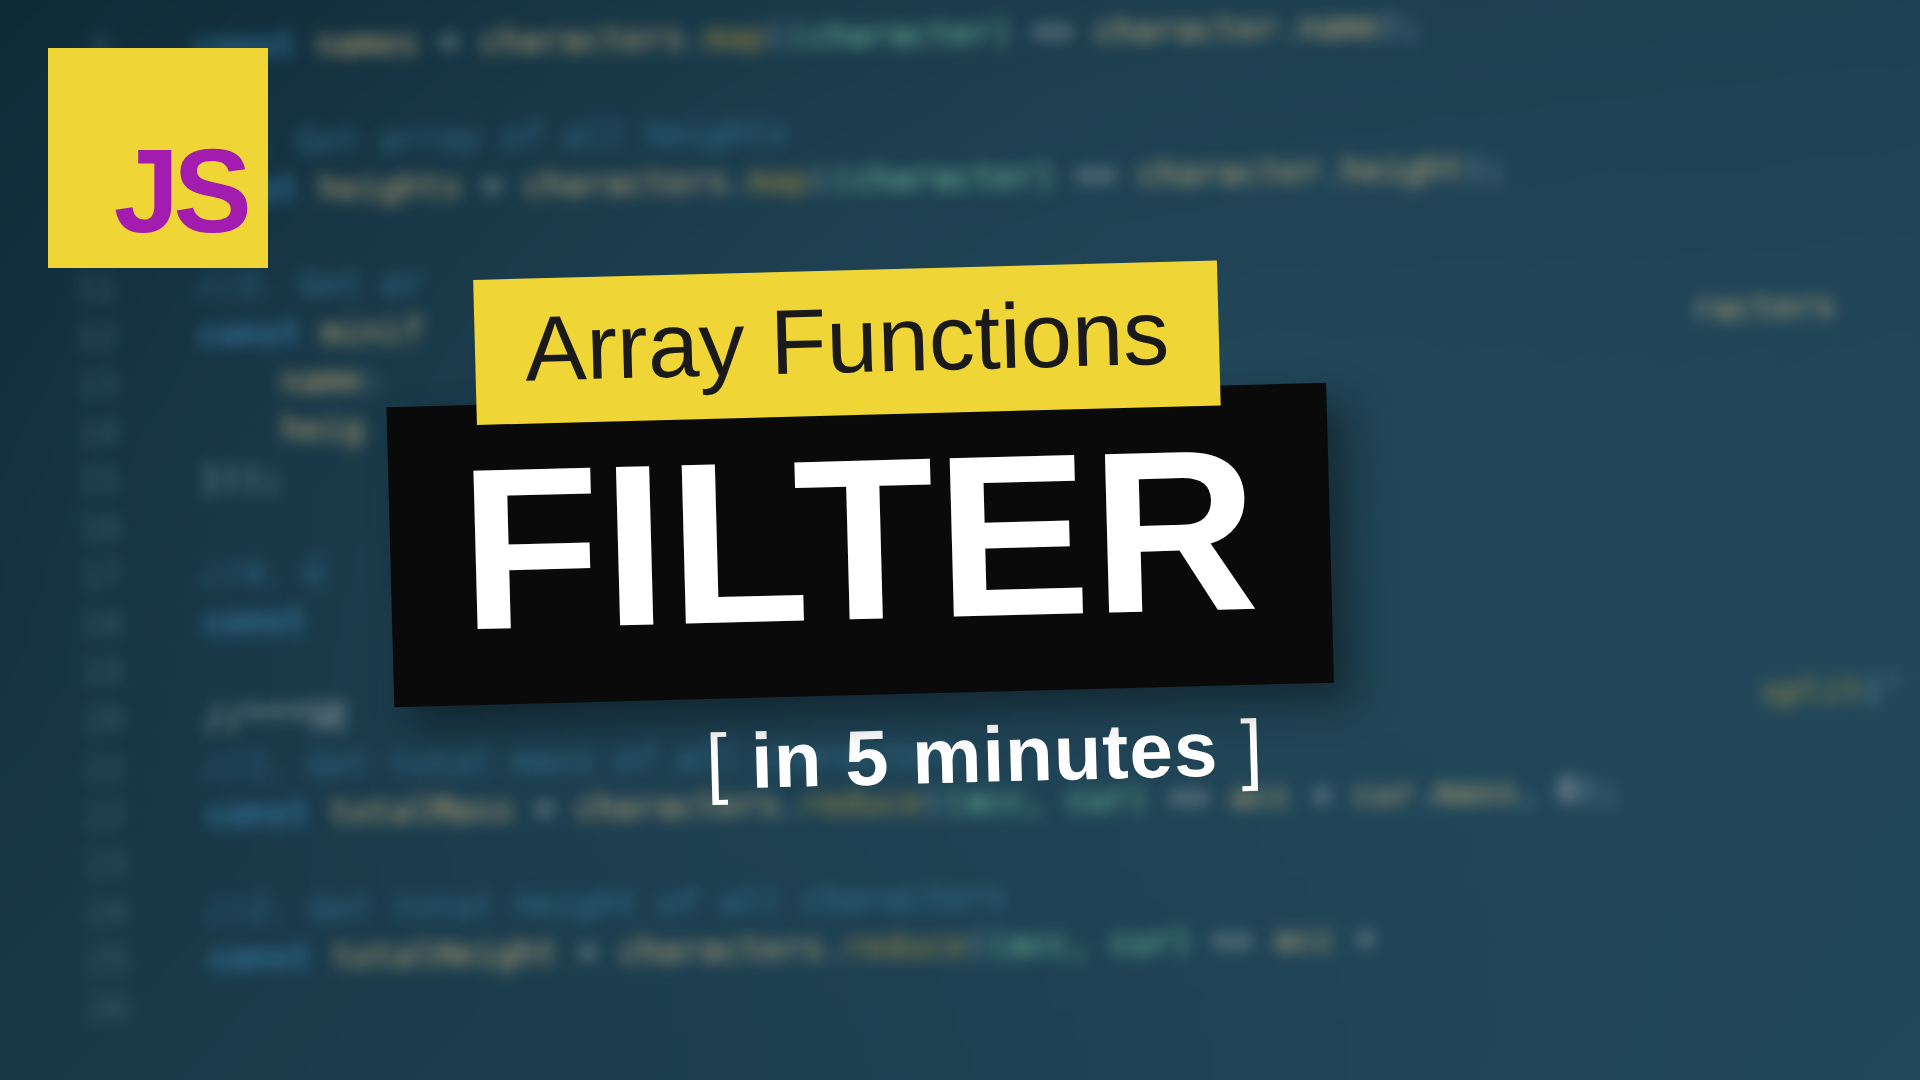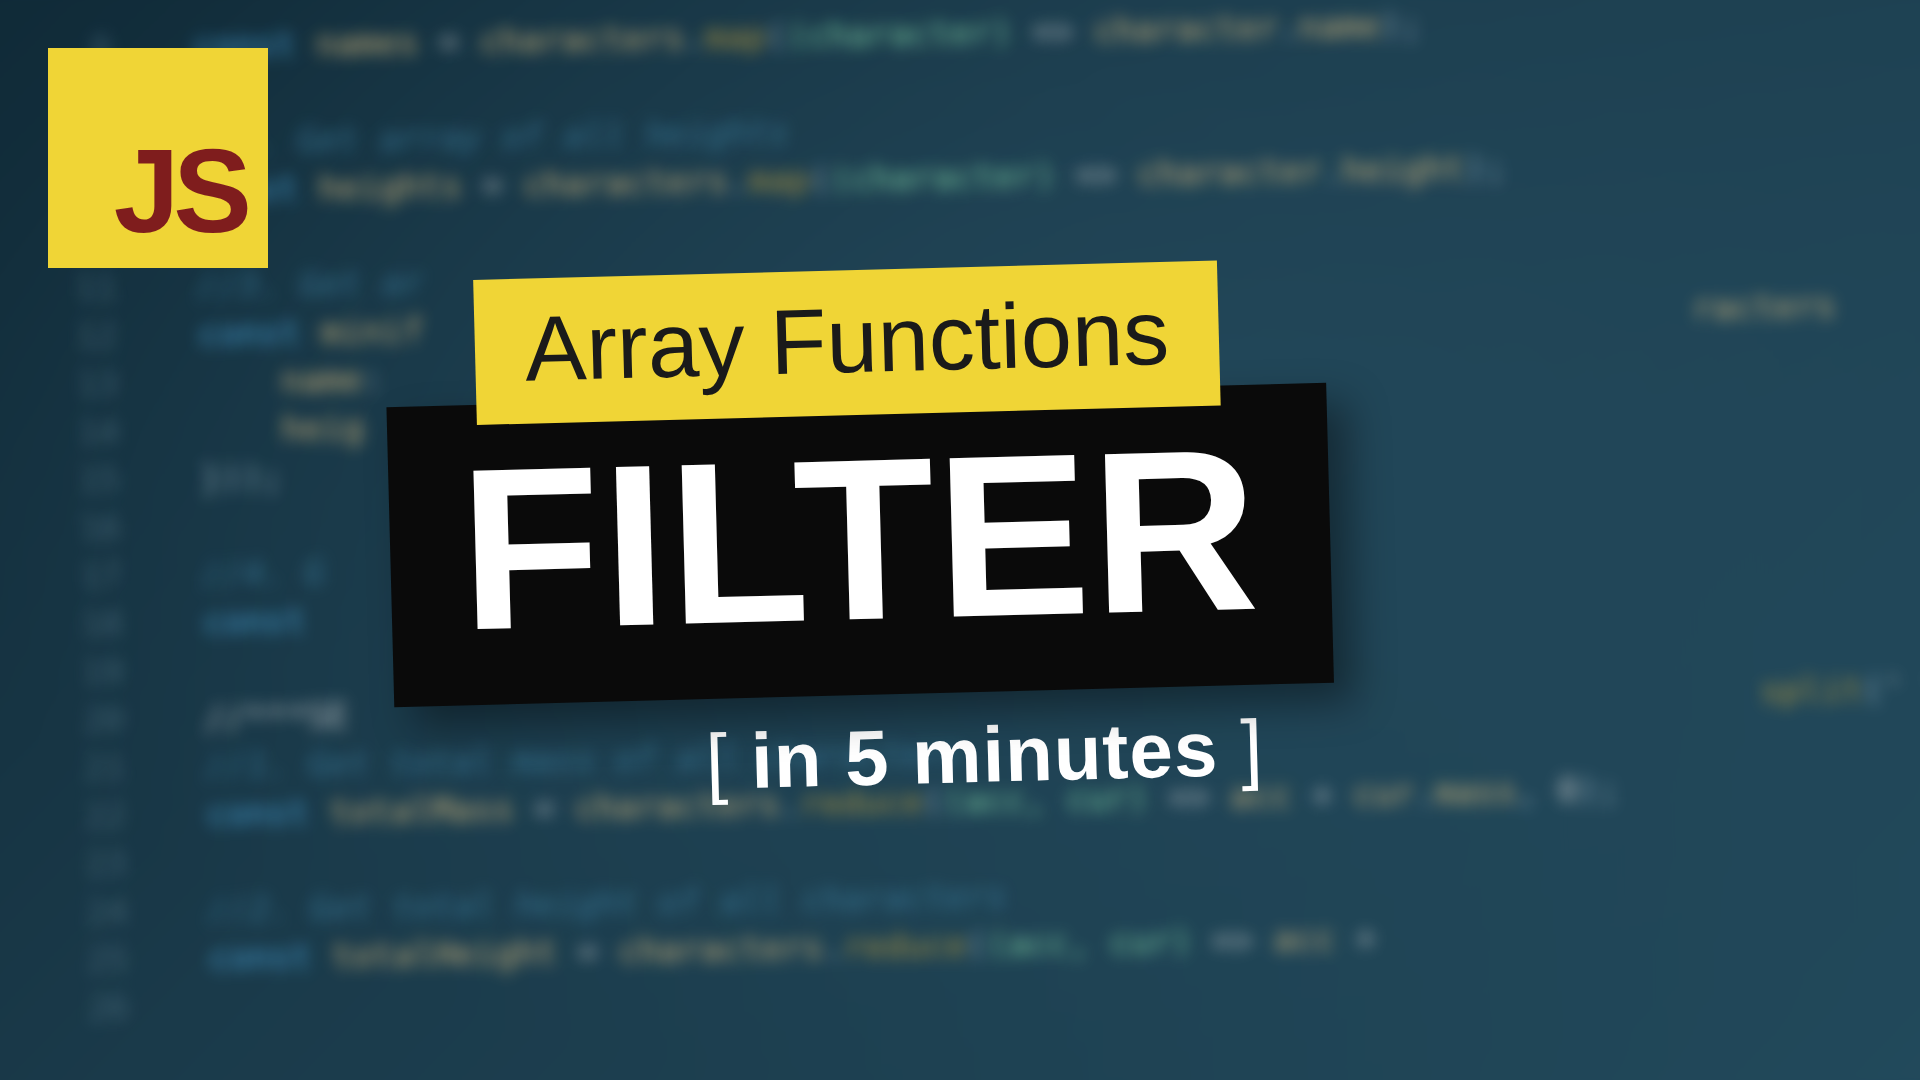--- a/index.html
+++ b/index.html
@@ -71,21 +71,21 @@
       height: 220px;
       background: #f0d536;
       display: flex;
       align-items: flex-end;
       justify-content: flex-end;
       padding: 18px 22px;
     }
     .js-badge span {
       font-weight: 900;
       font-size: 118px;
-      color: #7f1d1d;
+      color: #a21caf;
       line-height: 1;
       font-family: Arial, sans-serif;
       letter-spacing: -6px;
     }
 
     .title-stack {
       position: absolute;
       top: 270px;
       left: 390px;
       transform: rotate(-1.5deg);

